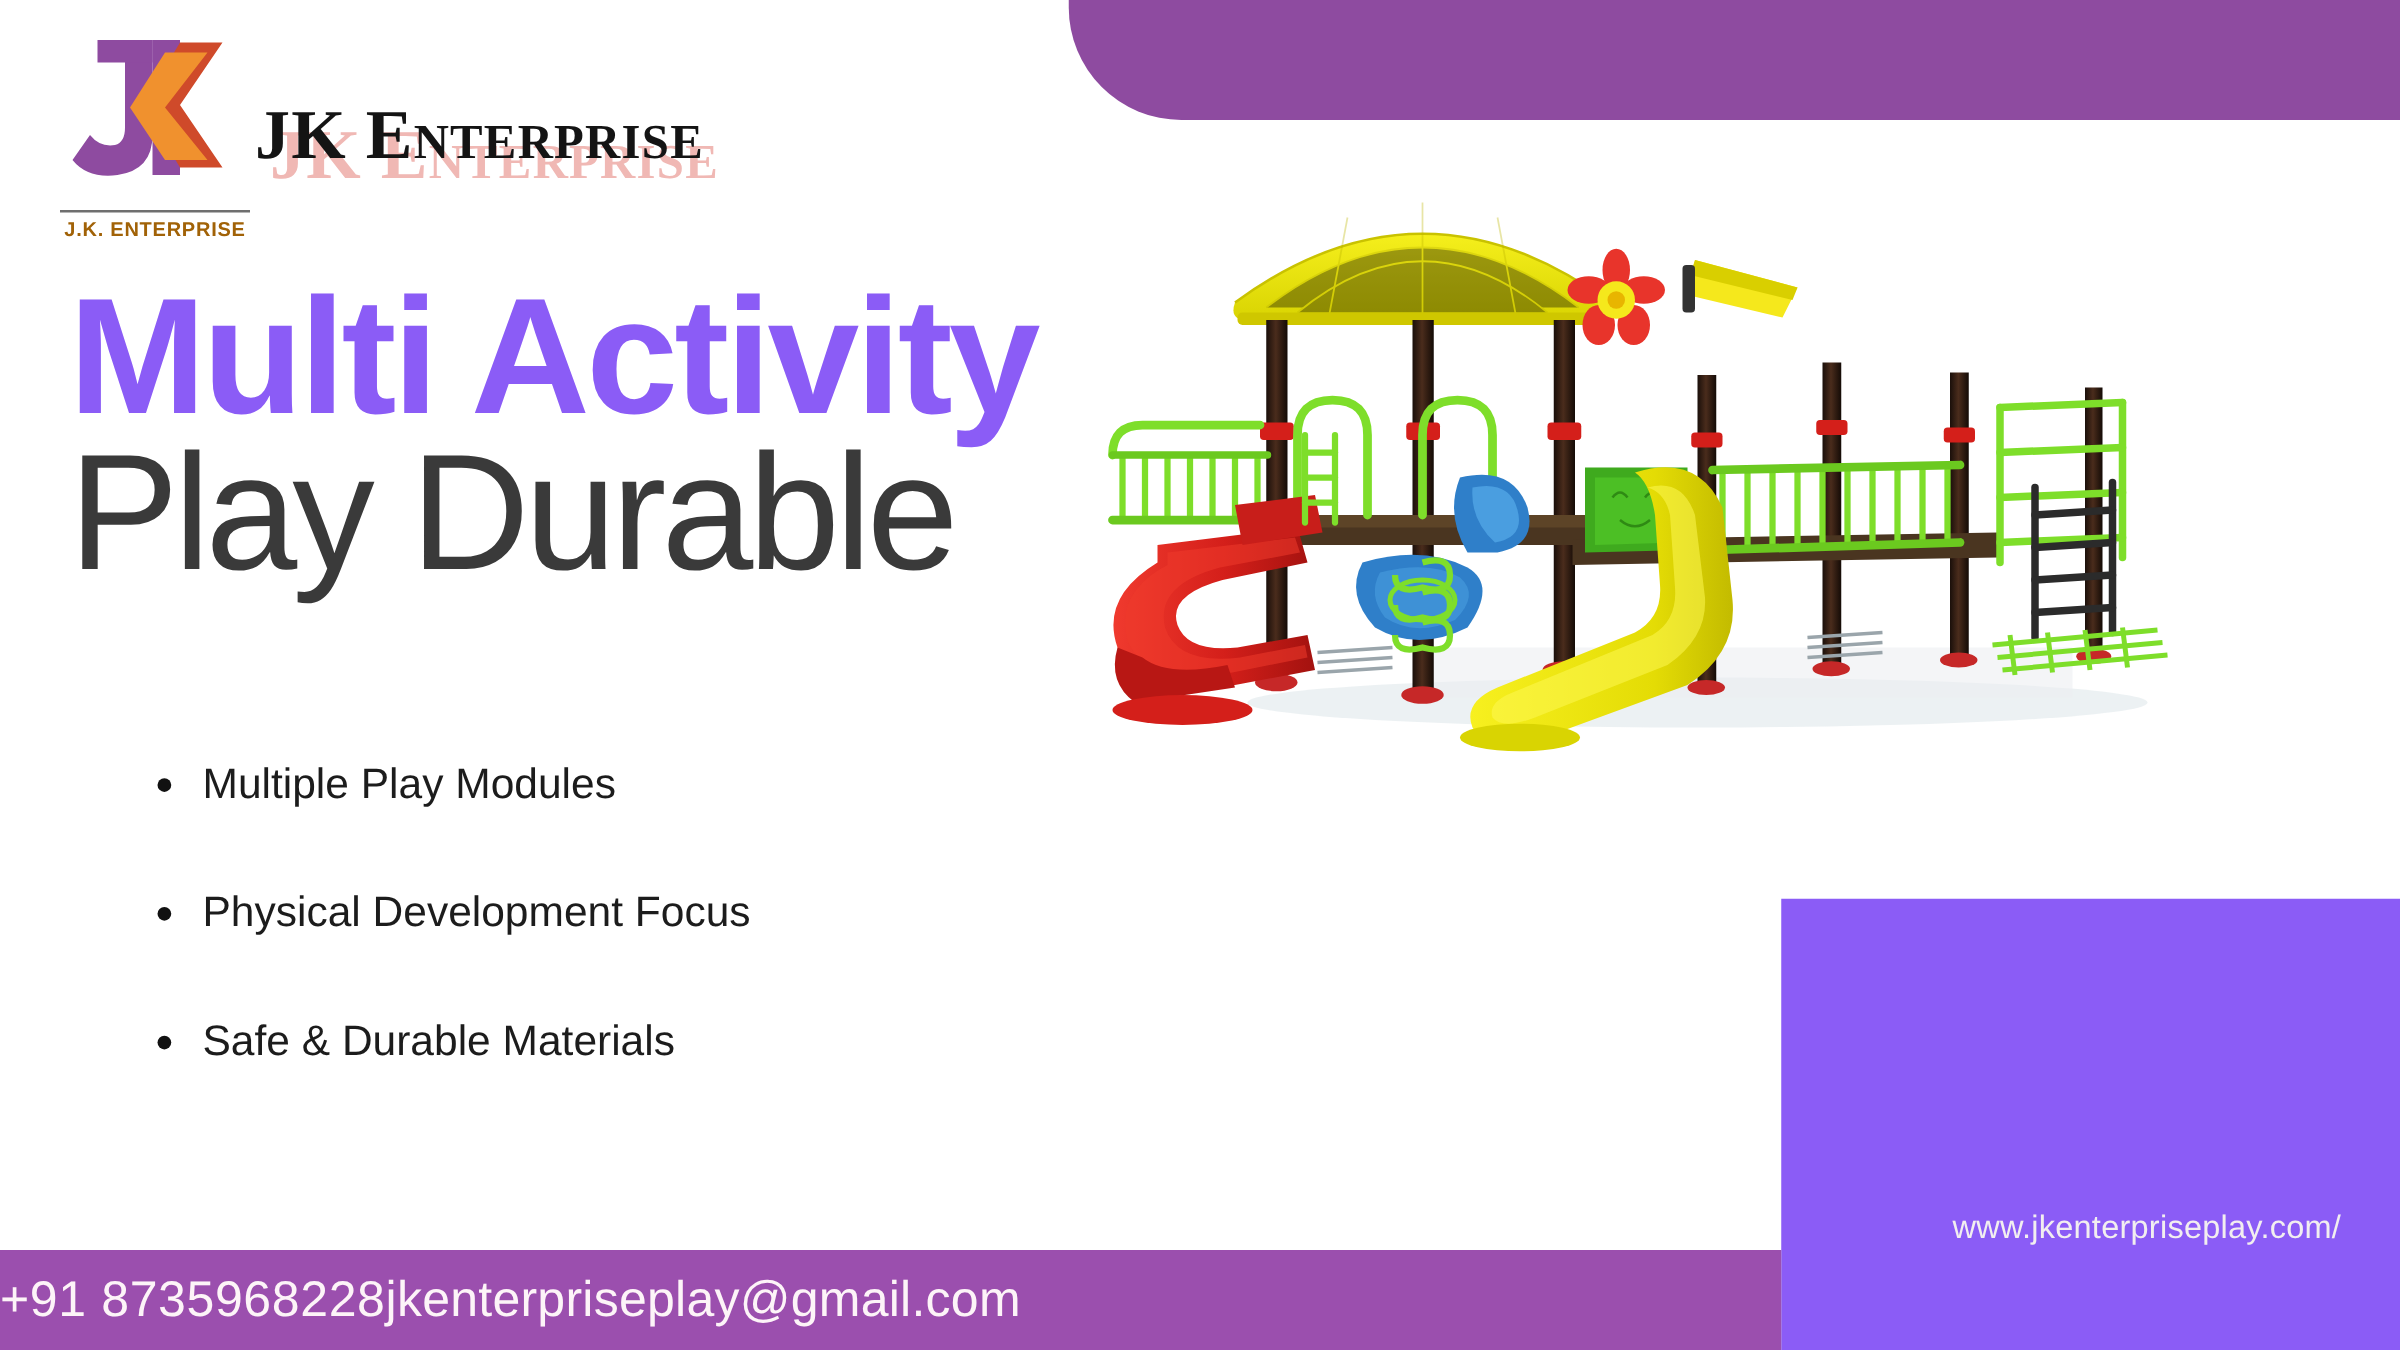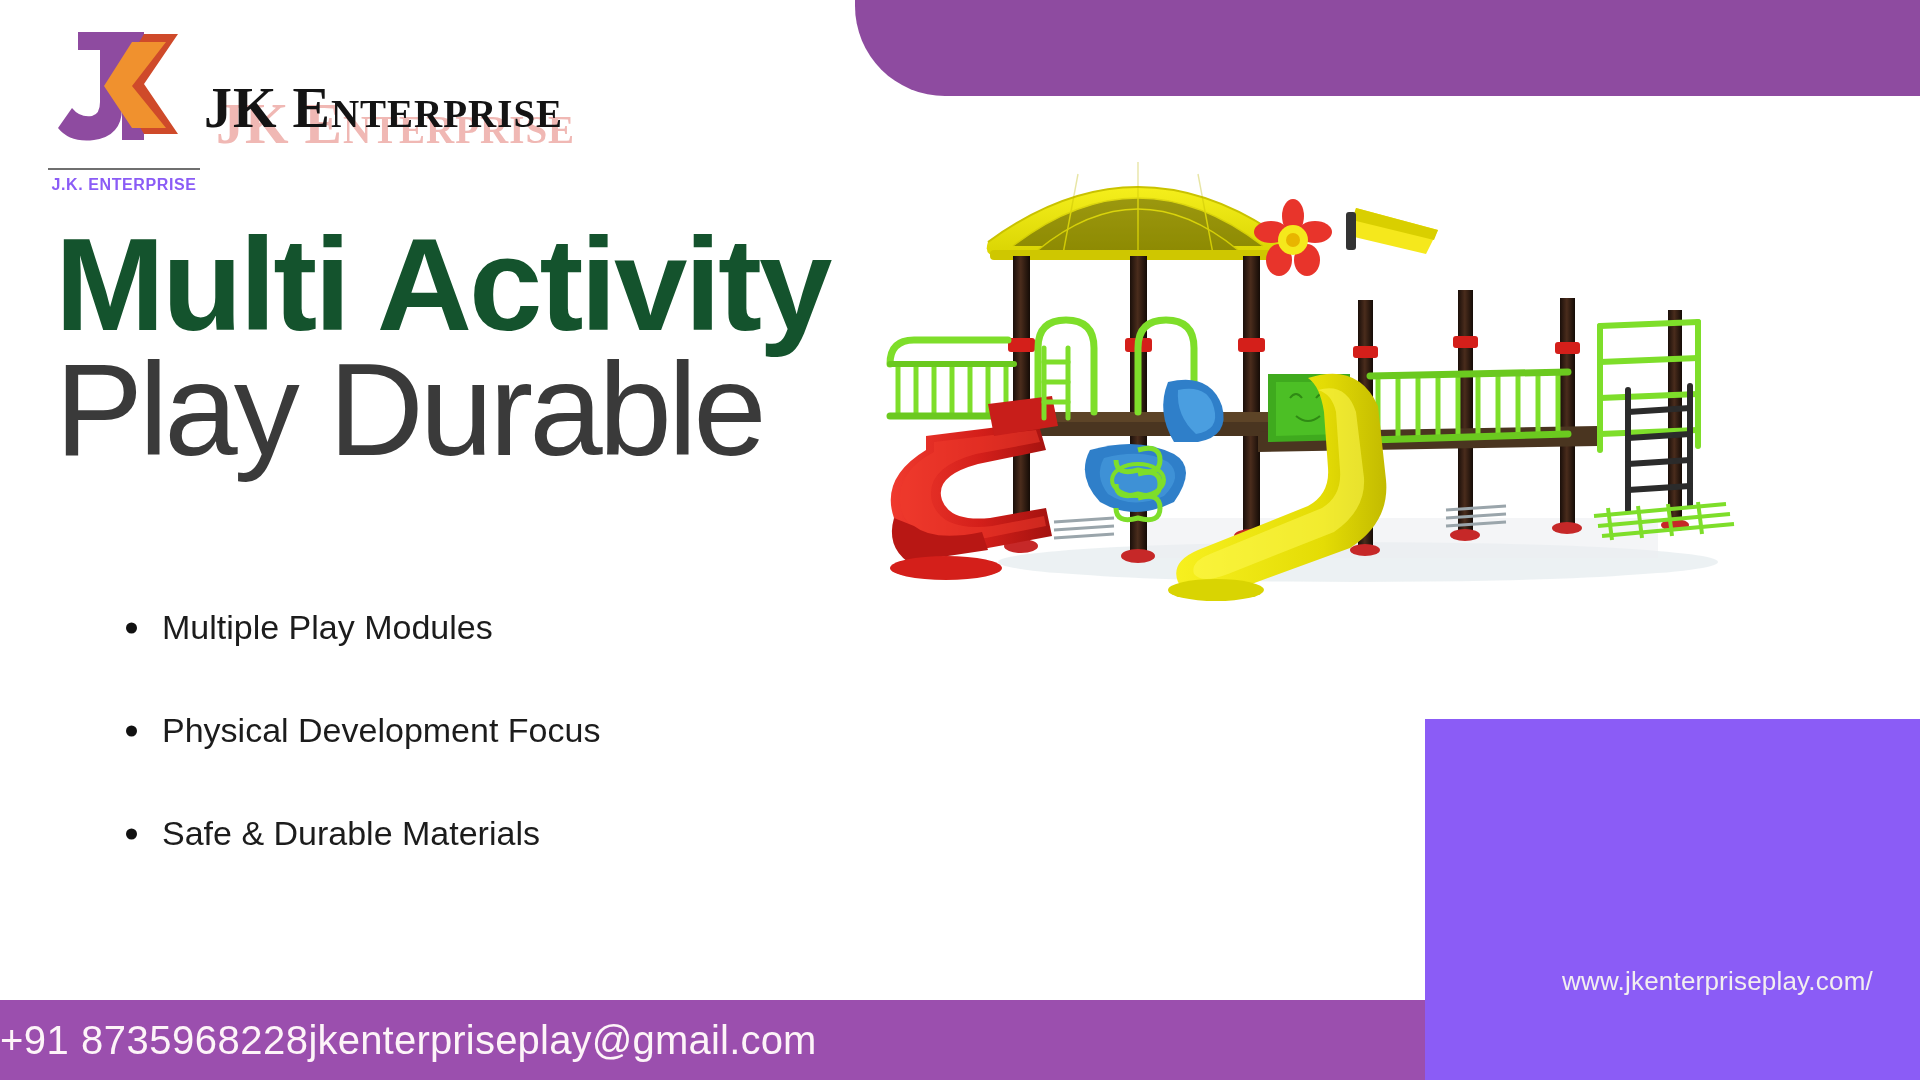--- a/index.html
+++ b/index.html
@@ -23,21 +23,21 @@
   .logo-block{
     position:absolute; left:48px; top:28px;
     width:620px; height:160px;
   }
   .logo-mark{
     position:absolute; left:0; top:0; width:140px; height:118px;
   }
   .logo-caption{
     position:absolute; left:0; top:148px; width:152px;
     text-align:center;
-    font-size:16px; font-weight:bold; color:#8b5cf6;
+    font-size:16px; font-weight:bold; color:#a16207;
     letter-spacing:.6px;
   }
   .logo-rule{
     position:absolute; left:0; top:140px; width:152px; height:2px;
     background:#6f6f6f;
   }
   .brand-wrap{
     position:absolute; left:156px; top:48px; width:470px; height:78px;
   }
   .brand-text{
@@ -60,21 +60,21 @@
     z-index:-1;
   }
 
   
   .headline{
     position:absolute; left:55px; top:222px; width:850px;
   }
   .headline-1{
     font-size:132px;
     font-weight:bold;
-    color:#14532d;
+    color:#8b5cf6;
     line-height:.96;
     letter-spacing:-3px;
     white-space:nowrap;
   }
   .headline-2{
     font-size:132px;
     font-weight:normal;
     color:#3a3a3a;
     line-height:1.02;
     letter-spacing:-4px;

